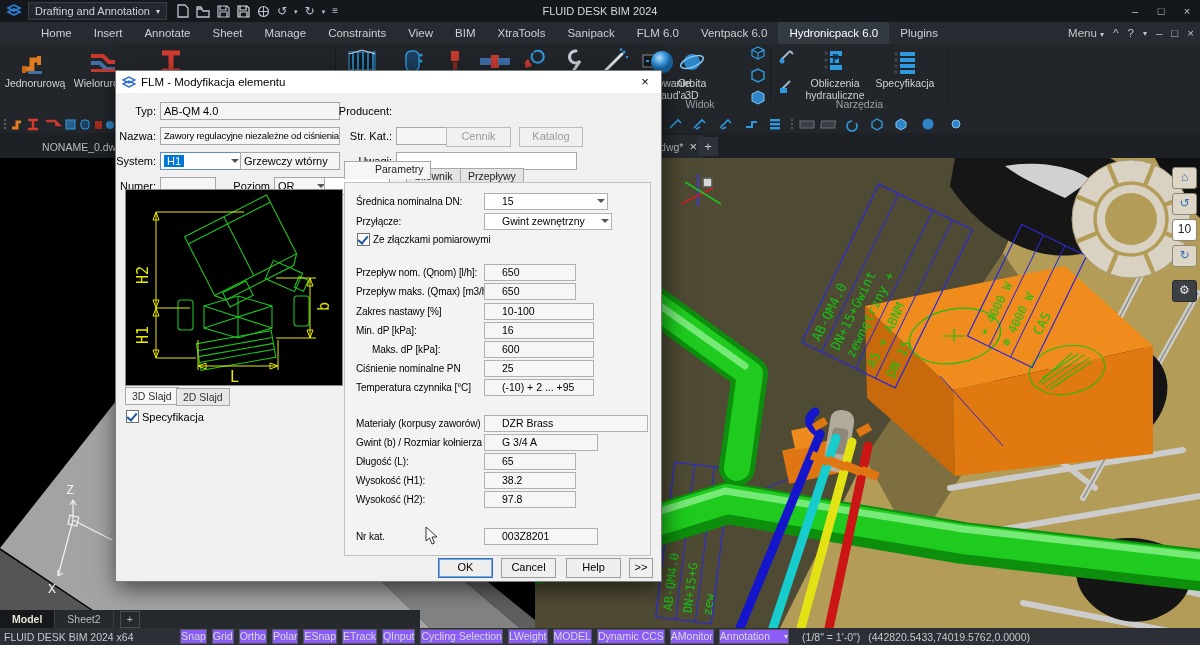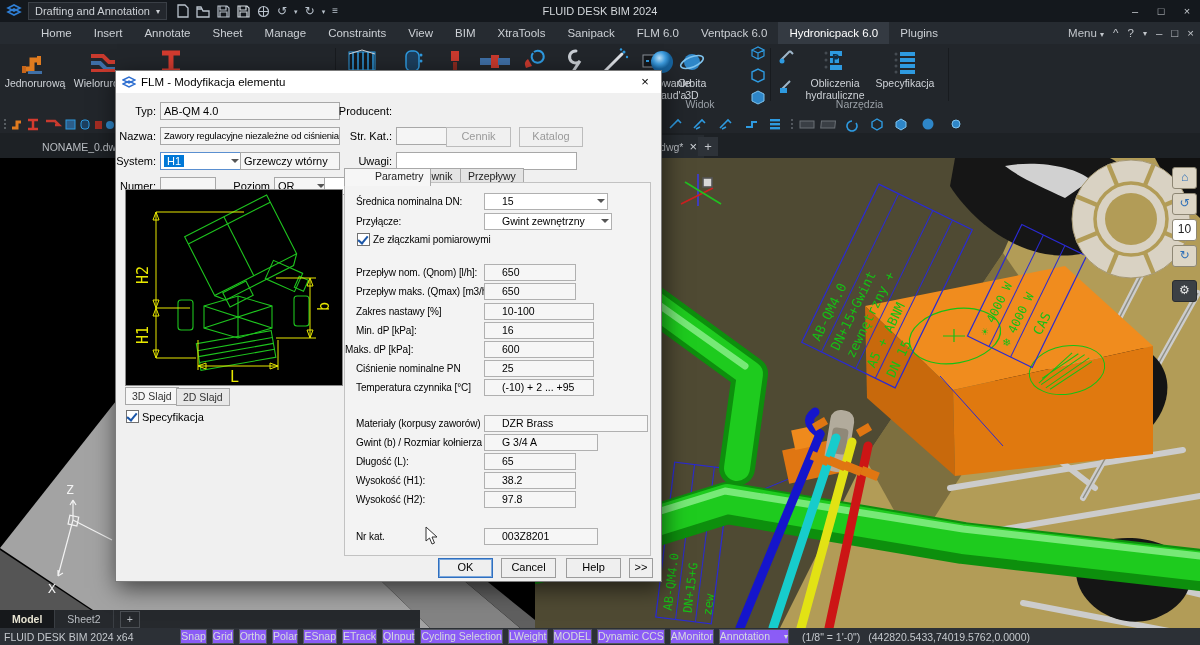--- a/index.html
+++ b/index.html
@@ -622,41 +622,41 @@
   <div class="dlabel" style="left:26px;top:337px;width:90px;text-align:left;">Specyfikacja</div>
 
   <div class="dlabel" style="left:218px;top:31px;width:58px;">Producent:</div>
   <div class="dlabel" style="left:218px;top:56px;width:58px;">Str. Kat.:</div>
   <div class="dfield" style="left:280px;top:56px;width:43px;"></div>
   <div class="dbtn disabled" style="left:330px;top:56px;width:63px;">Cennik</div>
   <div class="dbtn disabled" style="left:403px;top:56px;width:62px;">Katalog</div>
   <div class="dlabel" style="left:218px;top:81px;width:58px;">Uwagi:</div>
   <div class="dfield white" style="left:280px;top:81px;width:173px;"></div>
 
-  <div class="ptab active" style="left:228px;top:97px;padding-left:30px;">Parametry</div>
+  <div class="ptab active" style="left:228px;top:90px;padding-left:30px;">Parametry</div>
   <div class="ptab" style="left:290px;top:97px;">Siłownik</div>
   <div class="ptab" style="left:344px;top:97px;">Przepływy</div>
   <div class="groupbox" style="left:228px;top:111px;width:305px;height:372px;"></div>
 
   <div class="plabel" style="left:240px;top:122px;">Średnica nominalna DN:</div>
   <div class="pfield" style="left:368px;top:122px;width:88px;background:#fff;"><span>15</span><i class="dd-arrow" style="top:5px;"></i></div>
   <div class="plabel" style="left:240px;top:142px;">Przyłącze:</div>
   <div class="pfield" style="left:368px;top:142px;width:92px;background:#fff;"><span>Gwint zewnętrzny</span><i class="dd-arrow" style="top:5px;"></i></div>
   <span class="cb checked" style="left:241px;top:162px;"></span>
   <div class="plabel" style="left:257px;top:160px;">Ze złączkami pomiarowymi</div>
 
   <div class="plabel" style="left:240px;top:193px;">Przepływ nom. (Qnom) [l/h]:</div>
   <div class="pfield" style="left:368px;top:193px;width:56px;">650</div>
   <div class="plabel" style="left:240px;top:212px;">Przepływ maks. (Qmax) [m3/h]:</div>
   <div class="pfield" style="left:368px;top:212px;width:56px;">650</div>
   <div class="plabel" style="left:240px;top:232px;">Zakres nastawy [%]</div>
   <div class="pfield" style="left:368px;top:232px;width:74px;">10-100</div>
   <div class="plabel" style="left:240px;top:251px;">Min. dP [kPa]:</div>
   <div class="pfield" style="left:368px;top:251px;width:74px;">16</div>
-  <div class="plabel" style="left:229px;top:270px;">Maks. dP [kPa]:</div>
+  <div class="plabel" style="left:256px;top:270px;">Maks. dP [kPa]:</div>
   <div class="pfield" style="left:368px;top:270px;width:74px;">600</div>
   <div class="plabel" style="left:240px;top:289px;">Ciśnienie nominalne PN</div>
   <div class="pfield" style="left:368px;top:289px;width:74px;">25</div>
   <div class="plabel" style="left:240px;top:308px;">Temperatura czynnika [°C]</div>
   <div class="pfield" style="left:368px;top:308px;width:74px;">(-10) + 2 ... +95</div>
 
   <div class="plabel" style="left:240px;top:344px;">Materiały (korpusy zaworów)</div>
   <div class="pfield" style="left:368px;top:344px;width:128px;">DZR Brass</div>
   <div class="plabel" style="left:240px;top:363px;">Gwint (b) / Rozmiar kołnierza (a):</div>
   <div class="pfield" style="left:368px;top:363px;width:78px;">G 3/4 A</div>

